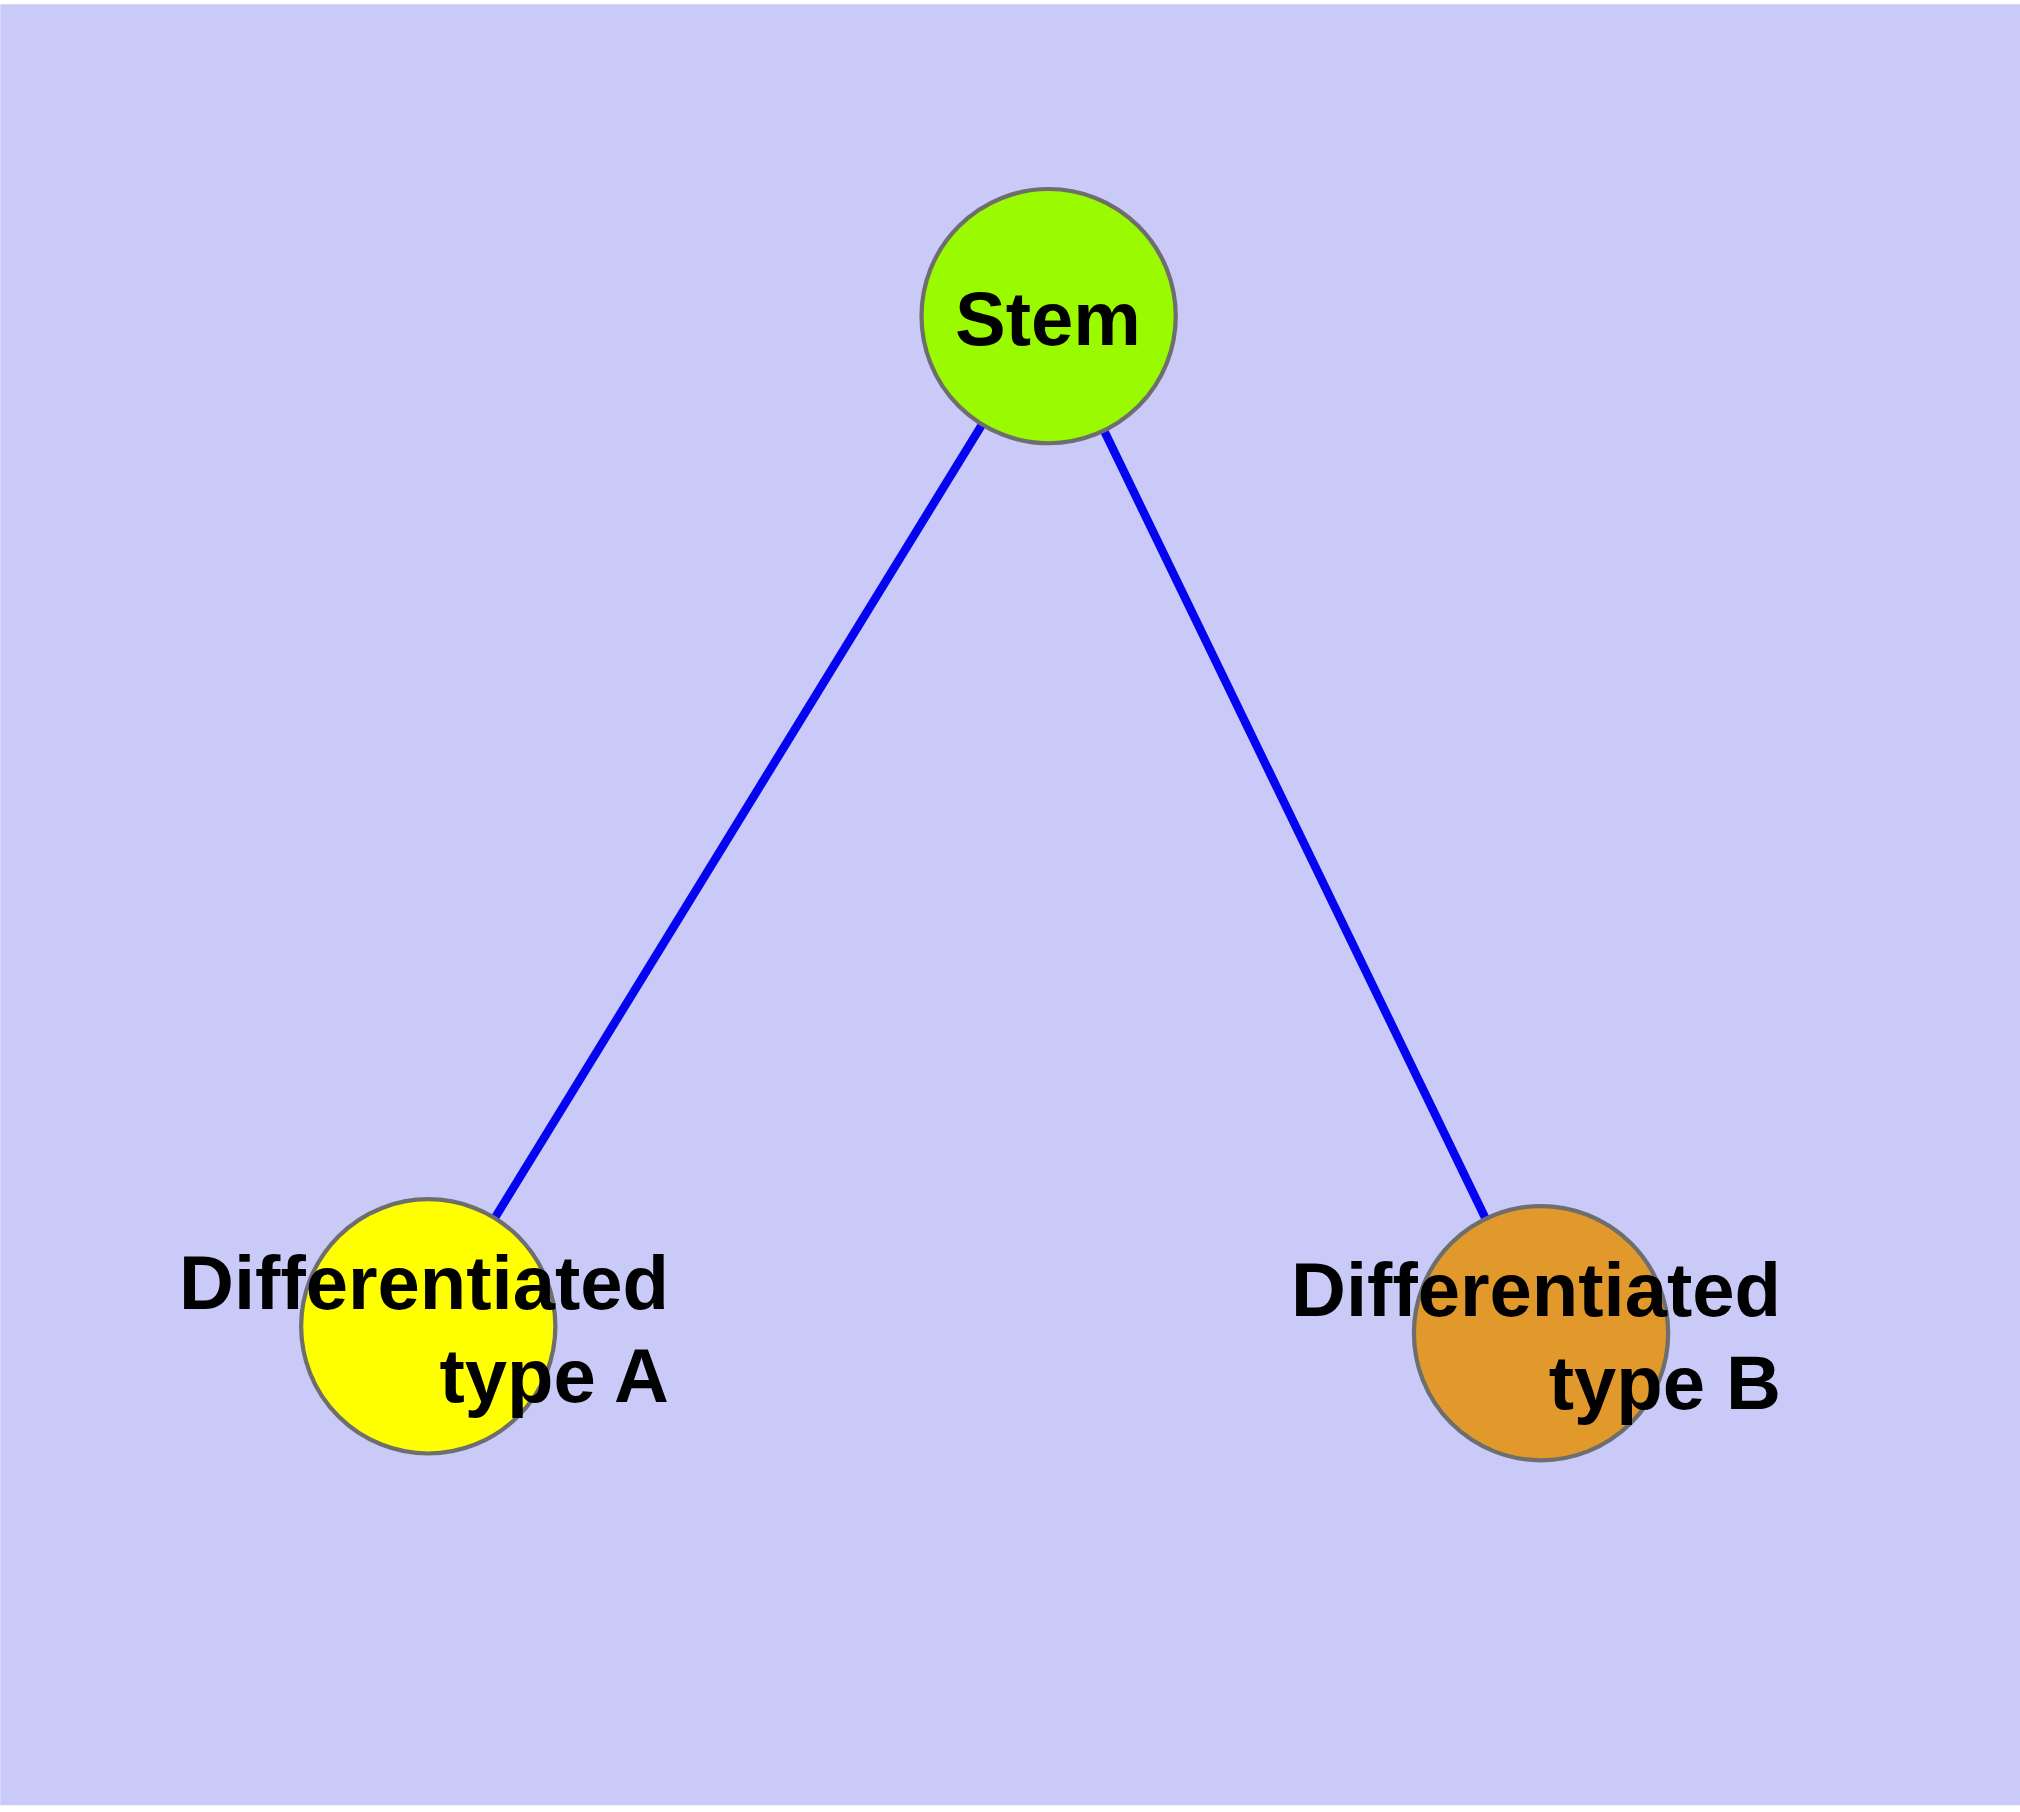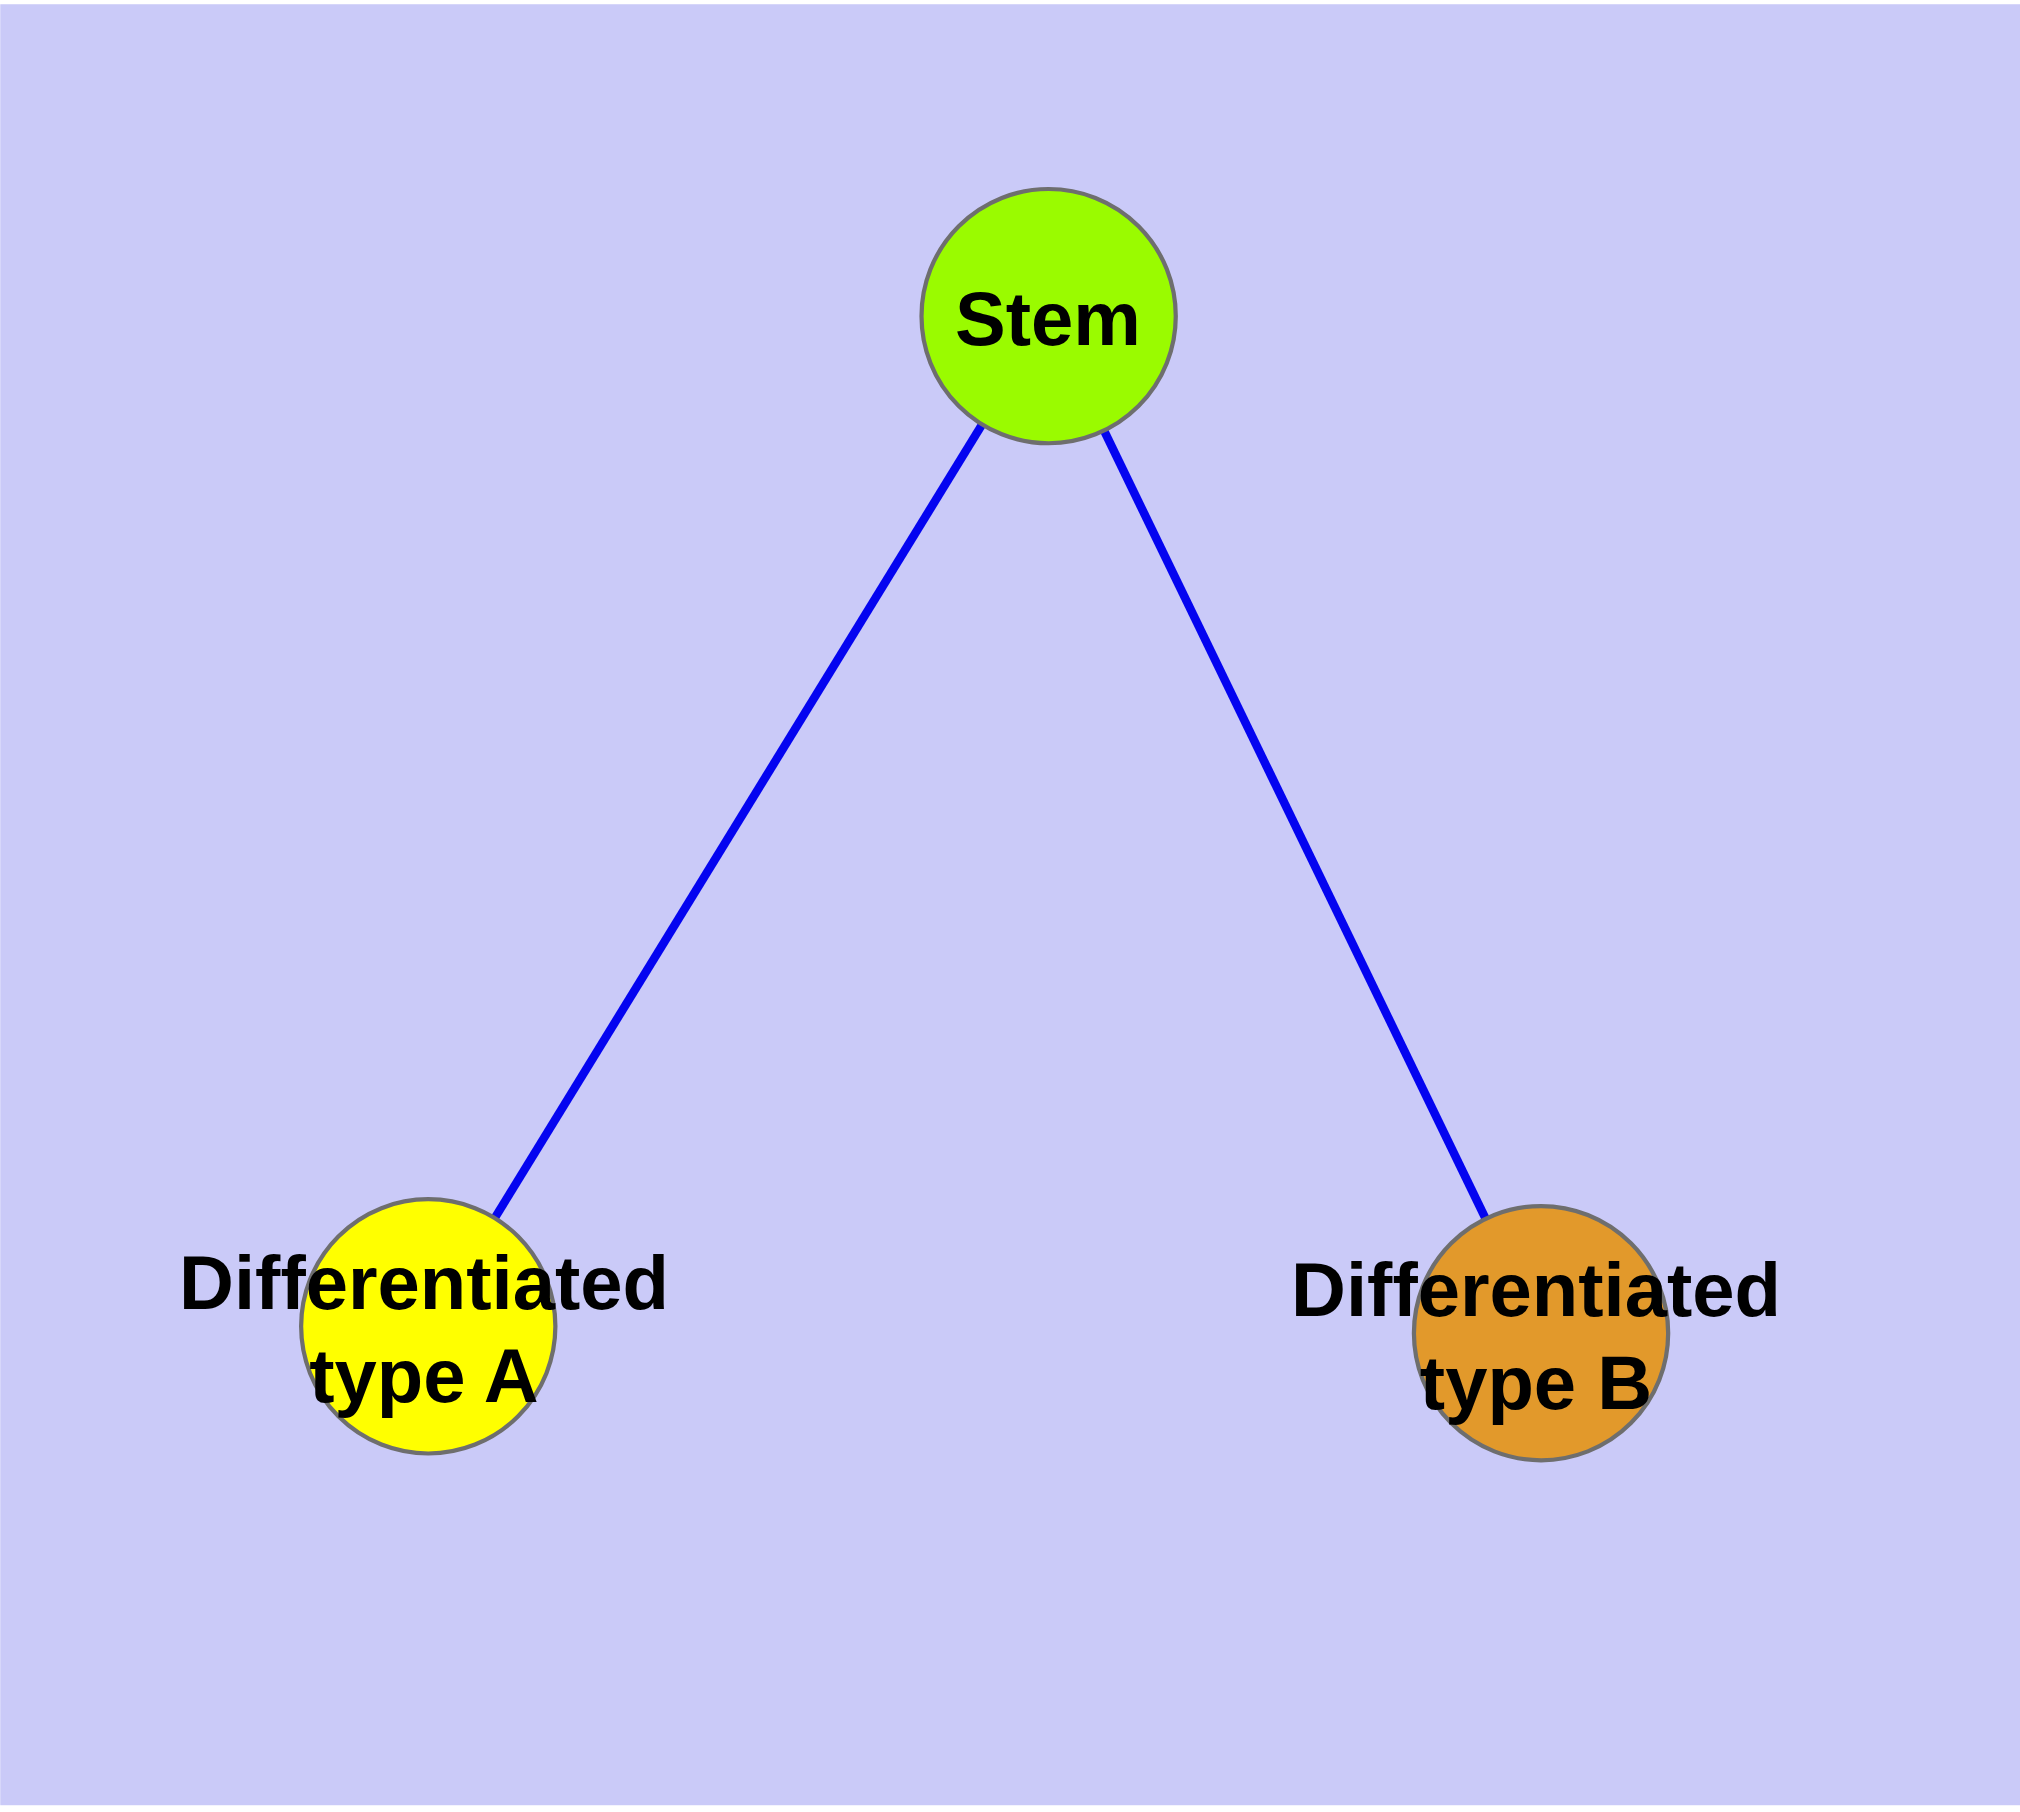--- a/index.html
+++ b/index.html
@@ -27,21 +27,21 @@
     stroke-width: 10;
     stroke-linecap: butt;
   }
   .graph-svg circle {
     stroke-width: 5;
   }
   .node-label {
     position: absolute;
     transform: translate(-50%, -50%);
     width: max-content;
-    text-align: center;
+    text-align: right;
     font-size: 76px;
     font-weight: bold;
     line-height: 93px;
     color: #000000;
     white-space: pre-line;
     letter-spacing: 0;
     pointer-events: none;
   }
 </style>
 </head>

